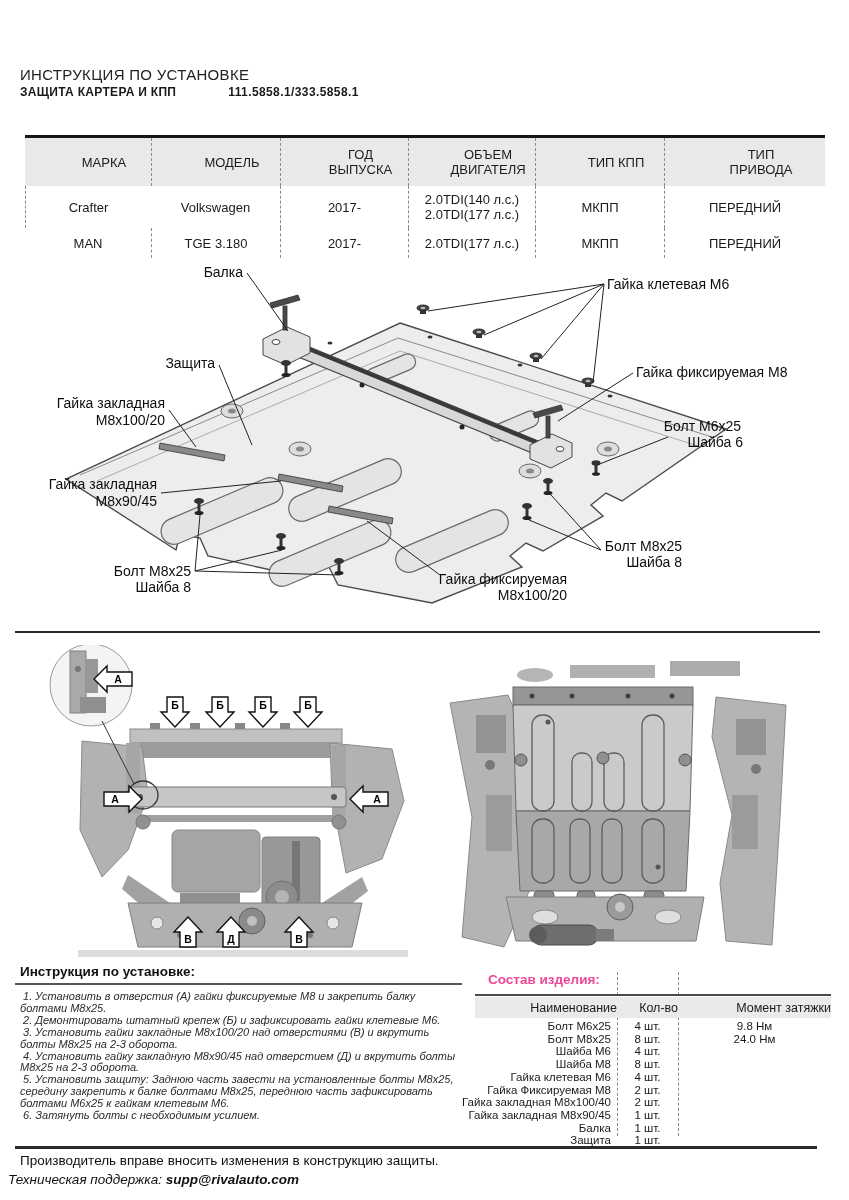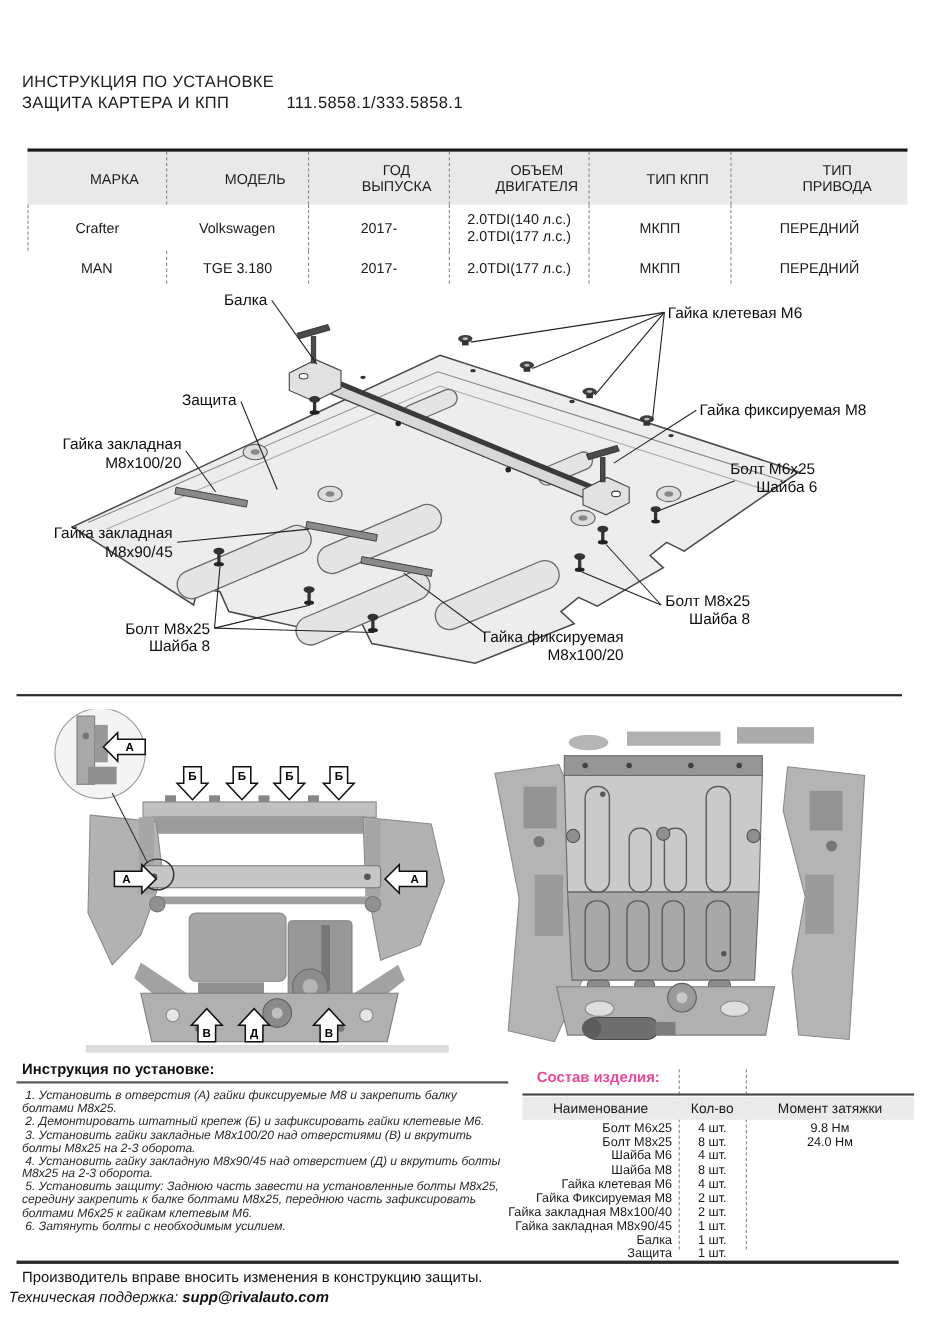--- a/index.html
+++ b/index.html
@@ -2,21 +2,21 @@
 <html><head>
 <meta charset="utf-8">
 <style>
   html,body{margin:0;padding:0;background:#ffffff;}
   #page{position:relative;width:849px;height:1200px;background:#fff;overflow:hidden;
         font-family:"Liberation Sans","DejaVu Sans",sans-serif;color:#1a1a1a;}
   .abs{position:absolute;}
 
   
   #title1{left:20px;top:66px;font-size:15px;letter-spacing:.3px;color:#222;}
-  #title2{left:20px;top:85px;font-size:15px;font-weight:normal;letter-spacing:.3px;}
+  #title2{left:20px;top:85px;font-size:12px;font-weight:bold;letter-spacing:.3px;}
   #title2 .pn{display:inline-block;margin-left:52px;letter-spacing:.4px;}
 
   
   #vtable{left:25px;top:135px;width:800px;border-top:3px solid #161616;
           display:grid;grid-template-columns:126px 129px 128px 127px 129px 161px;
           grid-template-rows:48px 42px 30px;font-size:13px;}
   #vtable .c{display:flex;flex-direction:column;align-items:center;justify-content:center;
              text-align:center;line-height:15px;}
   #vtable .hc{background:#e9e9e9;color:#1c1c1c;padding-left:32px;}
   #vtable .bl{border-left:1px dashed #8a8a8a;}
@@ -31,21 +31,21 @@
   #instr .steps{margin:6px 0 0 5px;width:438px;font-size:11px;line-height:11.9px;color:#2b2b2b;font-style:italic;}
   #instr .step{white-space:pre-wrap;}
 
   
   #parts{left:475px;top:972px;width:356px;height:176px;}
   #parts .t{margin-left:13px;font-size:13.5px;font-weight:bold;color:#ec4899;}
   #parts .dash{position:absolute;top:0;height:164px;border-left:1px dashed #8a8a8a;}
   #parts .ln{position:absolute;left:0;top:22px;width:356px;border-top:2px solid #4a4a4a;}
   #parts .hdr{position:absolute;left:0;top:25px;width:356px;height:21px;background:#eaeaea;
               display:grid;grid-template-columns:142px 61px 153px;font-size:12.5px;align-items:center;}
-  #parts .hdr div{text-align:center;}
+  #parts .hdr div{text-align:right;}
   #parts .rows{position:absolute;left:0;top:48px;width:356px;font-size:11.5px;line-height:12.7px;}
   #parts .prow{display:grid;grid-template-columns:142px 61px 153px;}
   #parts .pname{display:flex;justify-content:flex-end;padding-right:6px;white-space:nowrap;}
   #parts .pqty,#parts .ptq{text-align:center;}
 
   
   #f-line1{left:20px;top:1153px;font-size:13.5px;color:#111;}
   #f-line2{left:8px;top:1172px;font-size:13.5px;color:#111;font-style:italic;}
   #f-line2 b{font-weight:bold;}
 

